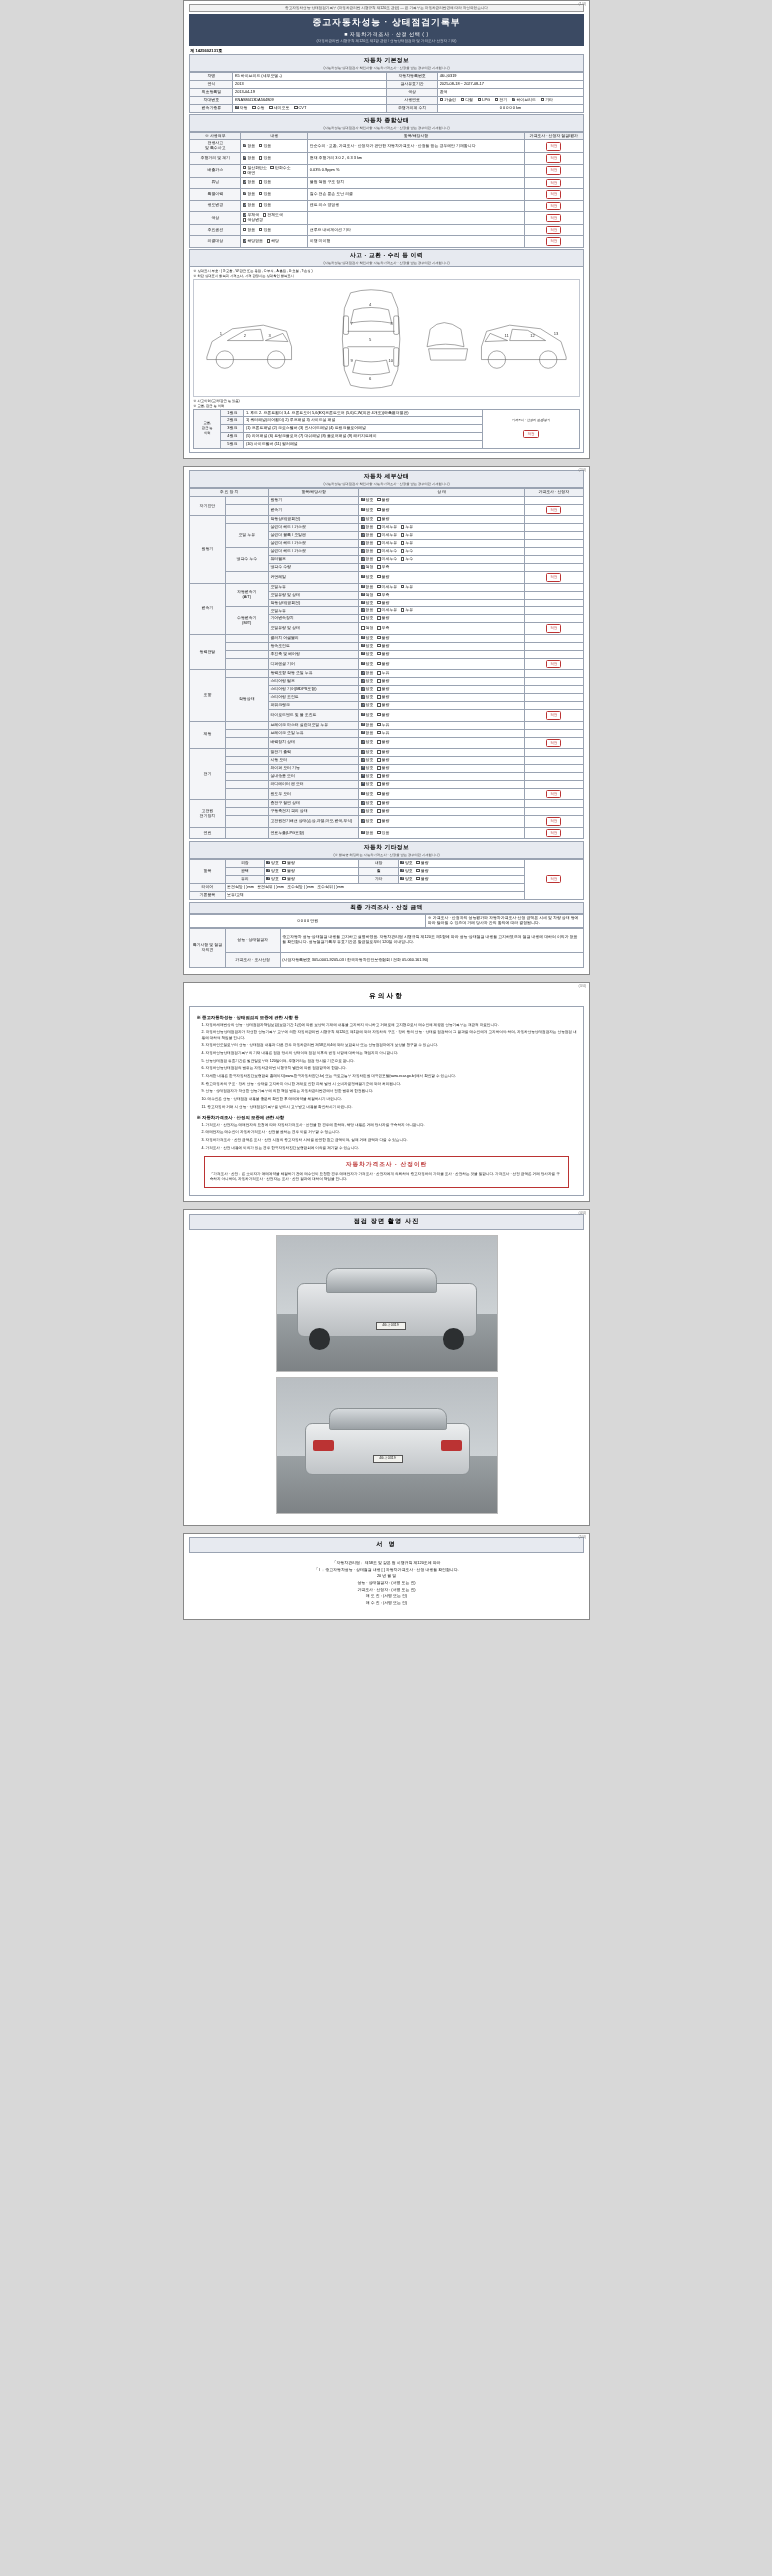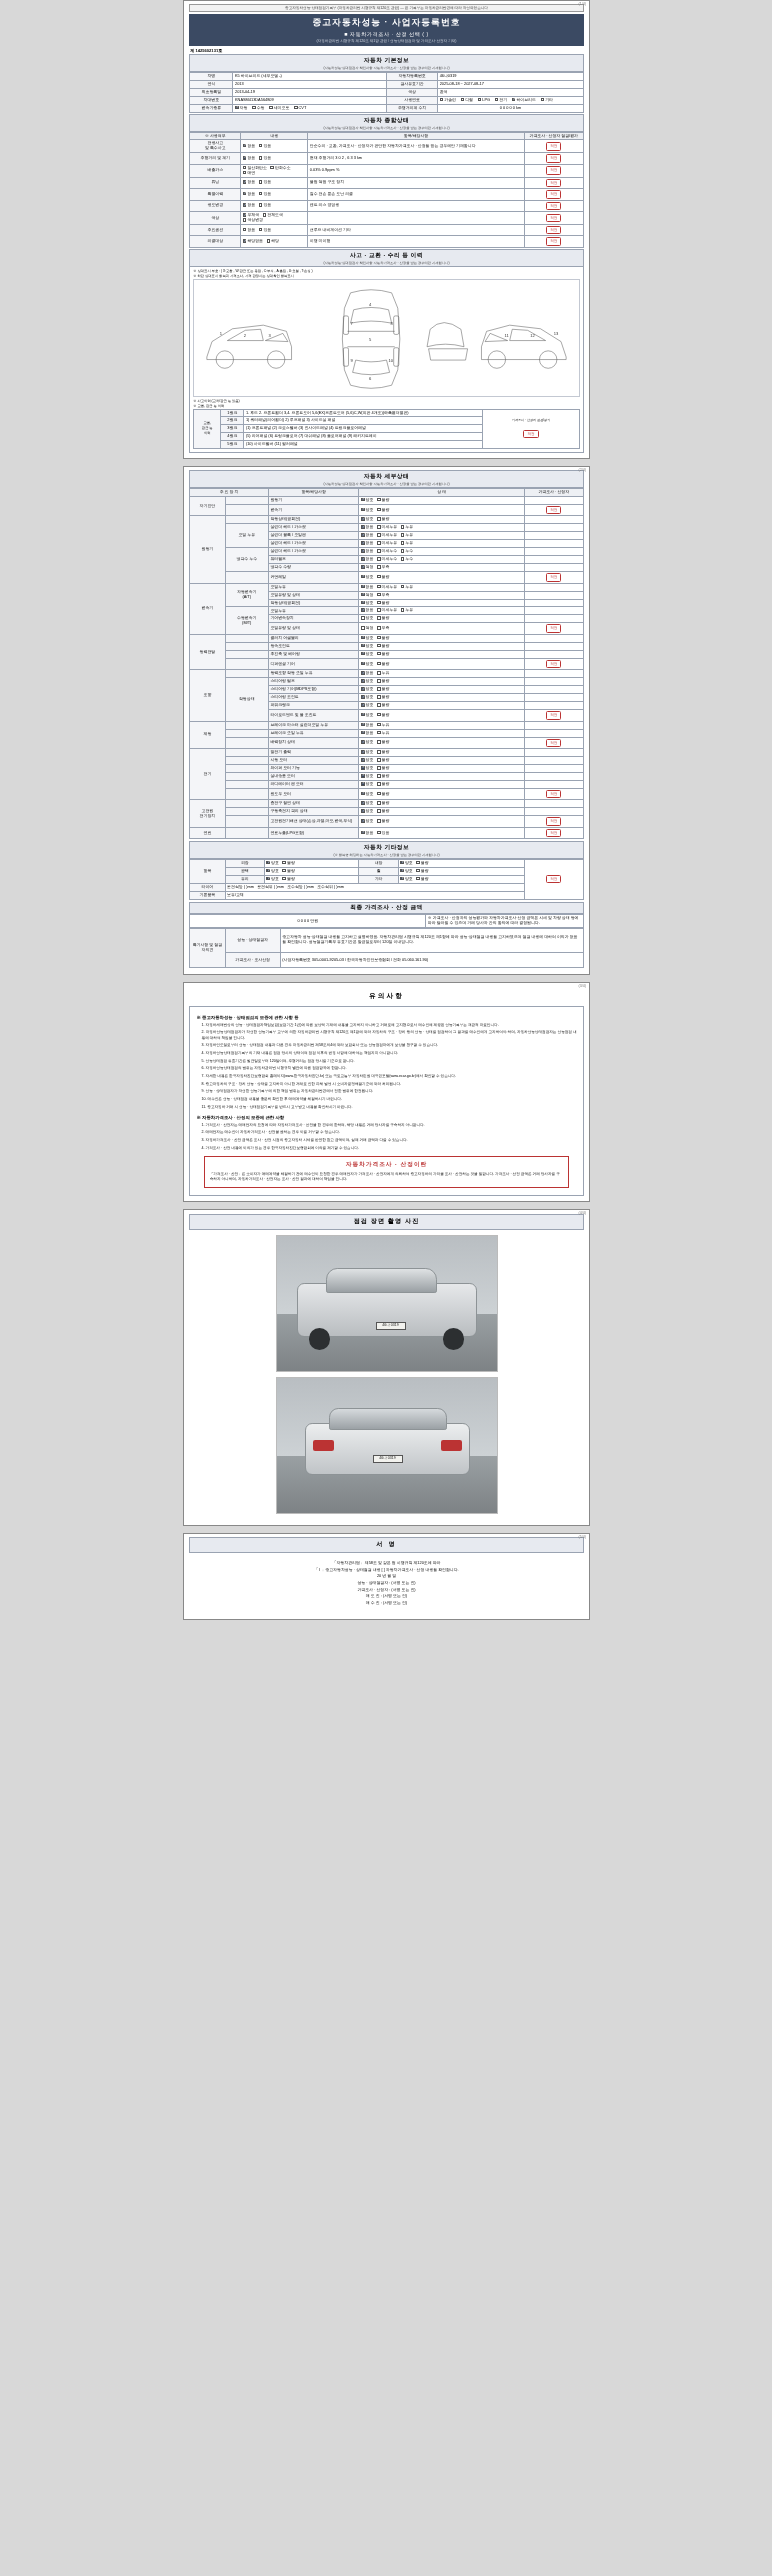--- a/index.html
+++ b/index.html
@@ -143,21 +143,21 @@
 </style>
 </head>
 <body>
 
 <div class="page">
   <div class="pagemark">(1/4)</div>
   <div class="page-pad">
     <div class="topnote">중고자동차성능·상태점검기록부 (자동차관리법 시행규칙 제120조 관련) — 본 기록부는 자동차관리법령에 따라 작성되었습니다</div>
 
     <div class="titlebar">
-      <div class="t1">중고자동차성능 · 사업자등록번호</div>
+      <div class="t1">중고자동차성능 · 상태점검기록부</div>
       <div class="t2">■ 자동차가격조사 · 산정 선택 ( )</div>
       <div class="t3">(자동차관리법 시행규칙 제120조 제1항 관련 / 성능상태점검자 및 가격조사·산정자 기재)</div>
     </div>
 
     <div class="docno">
       <span>제</span>
       <span>1425602131호</span>
     </div>
 
     <div class="sechdr">

